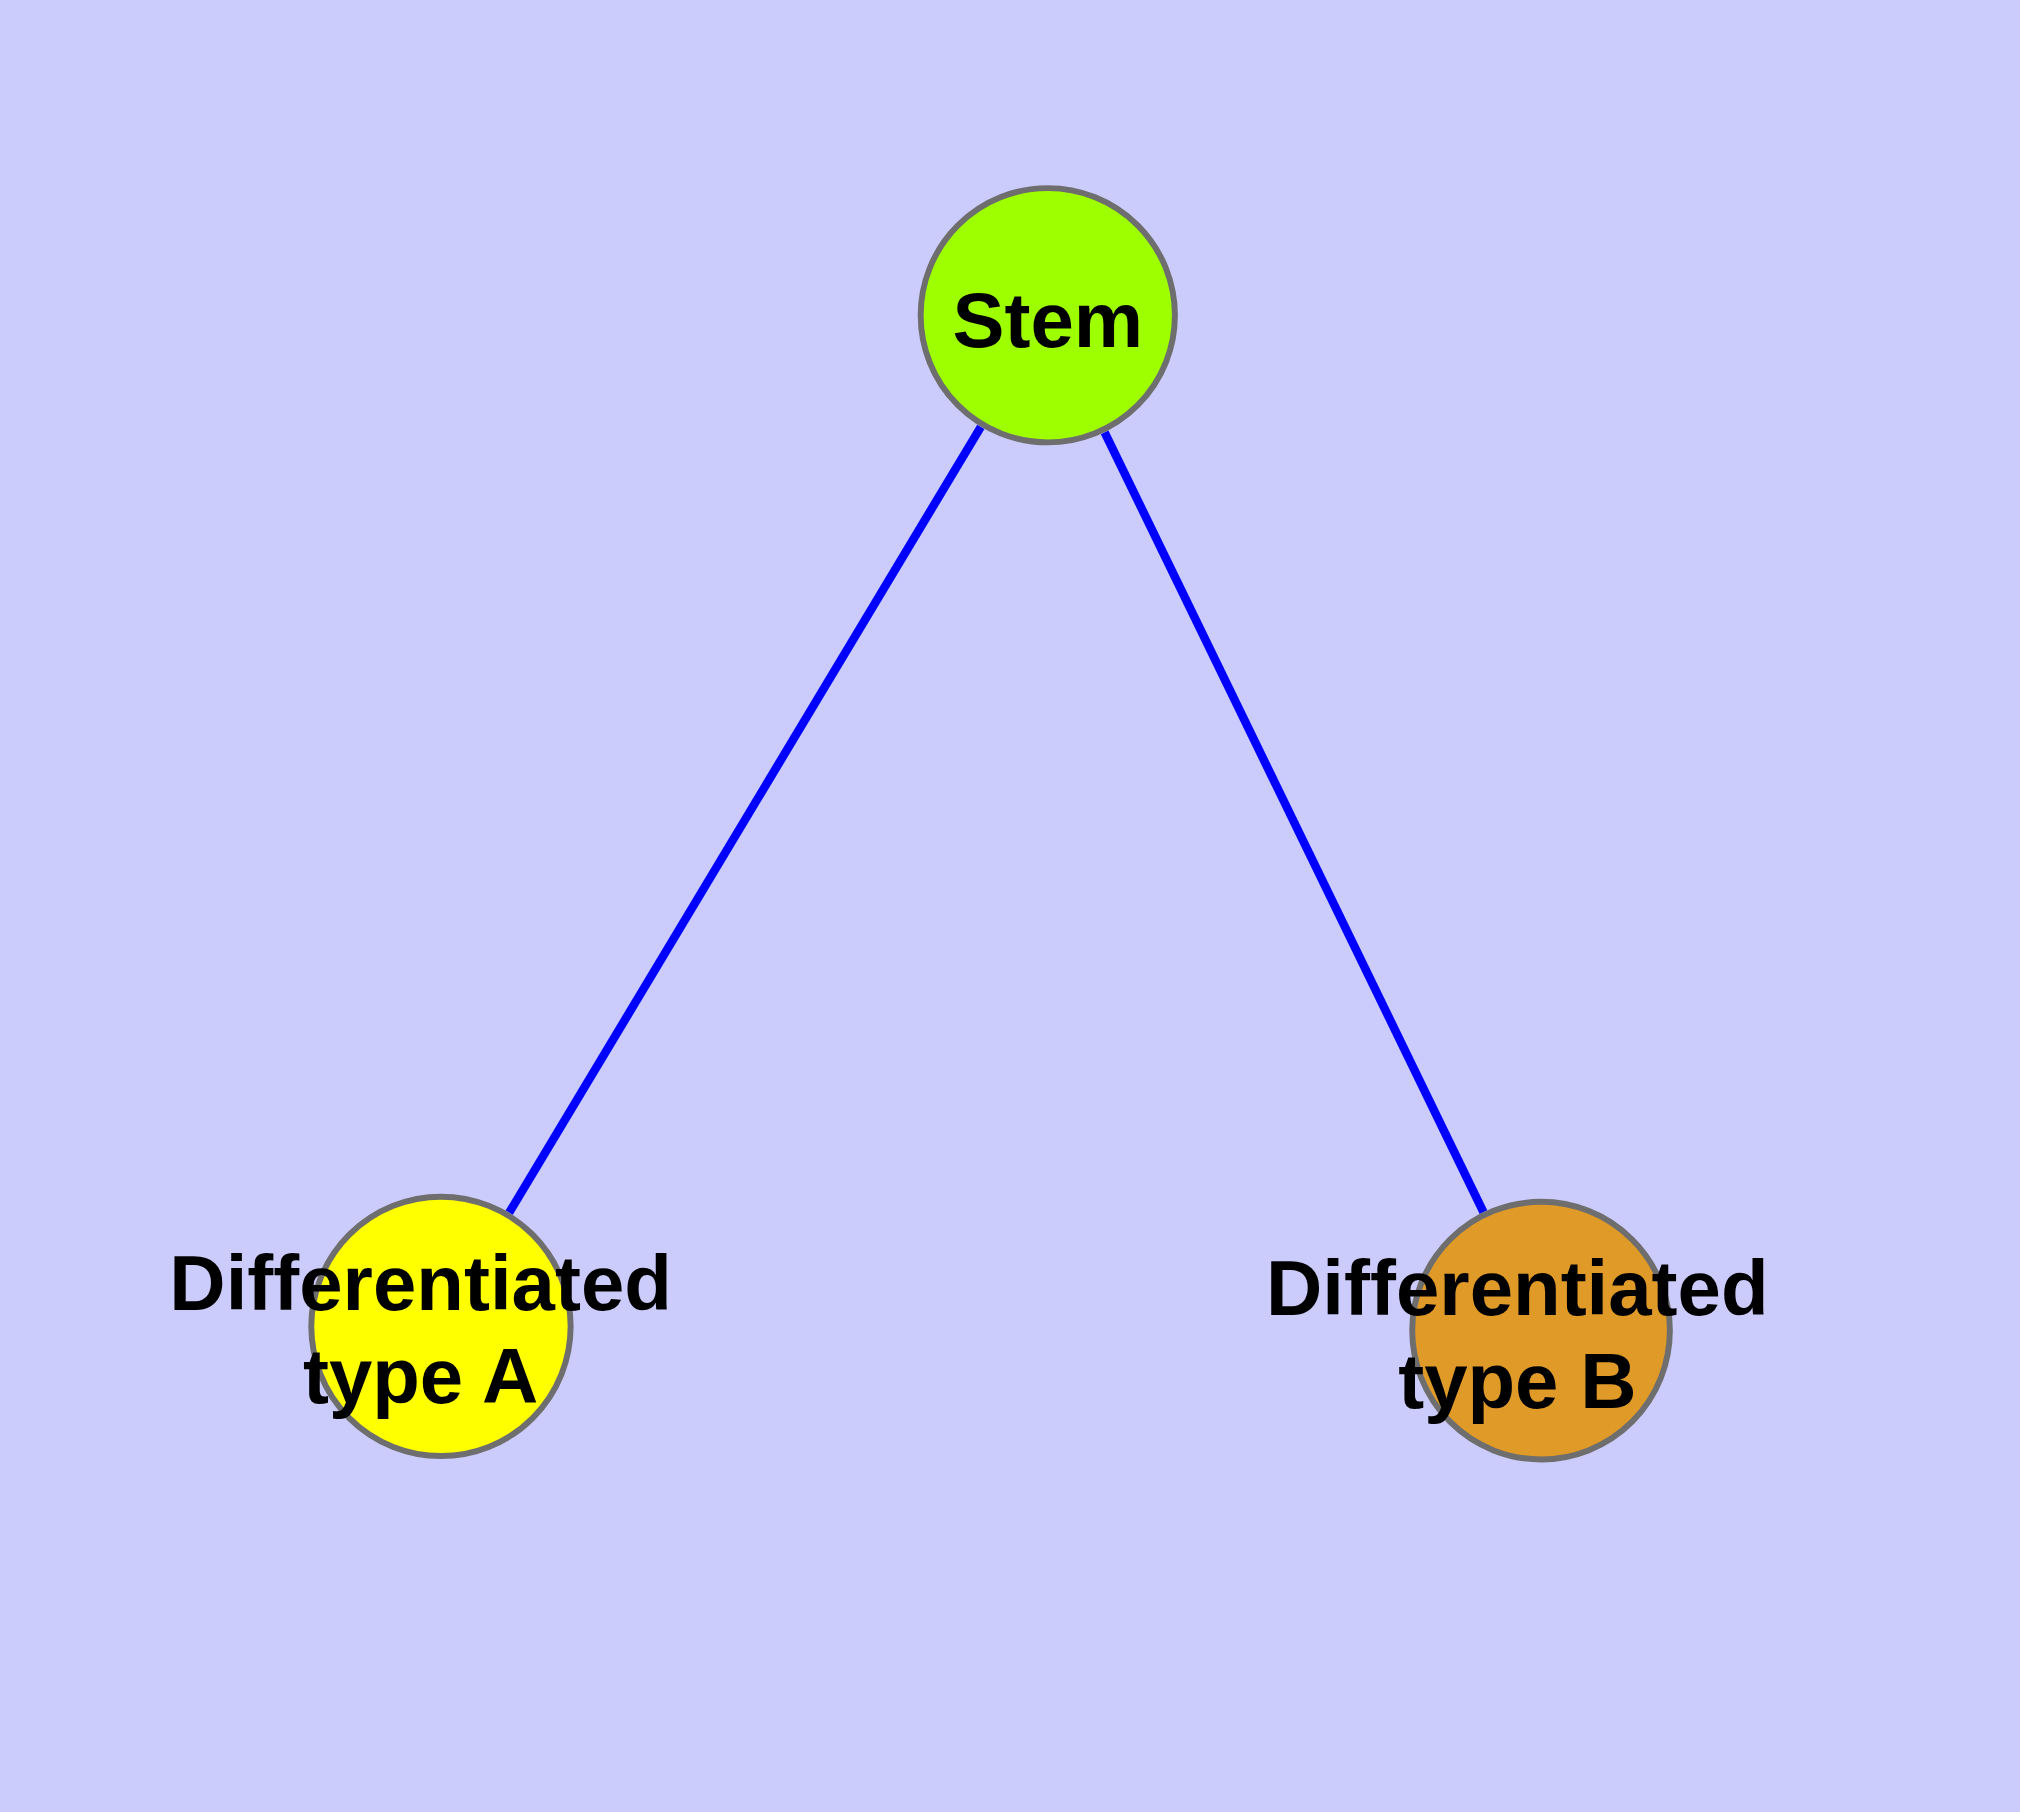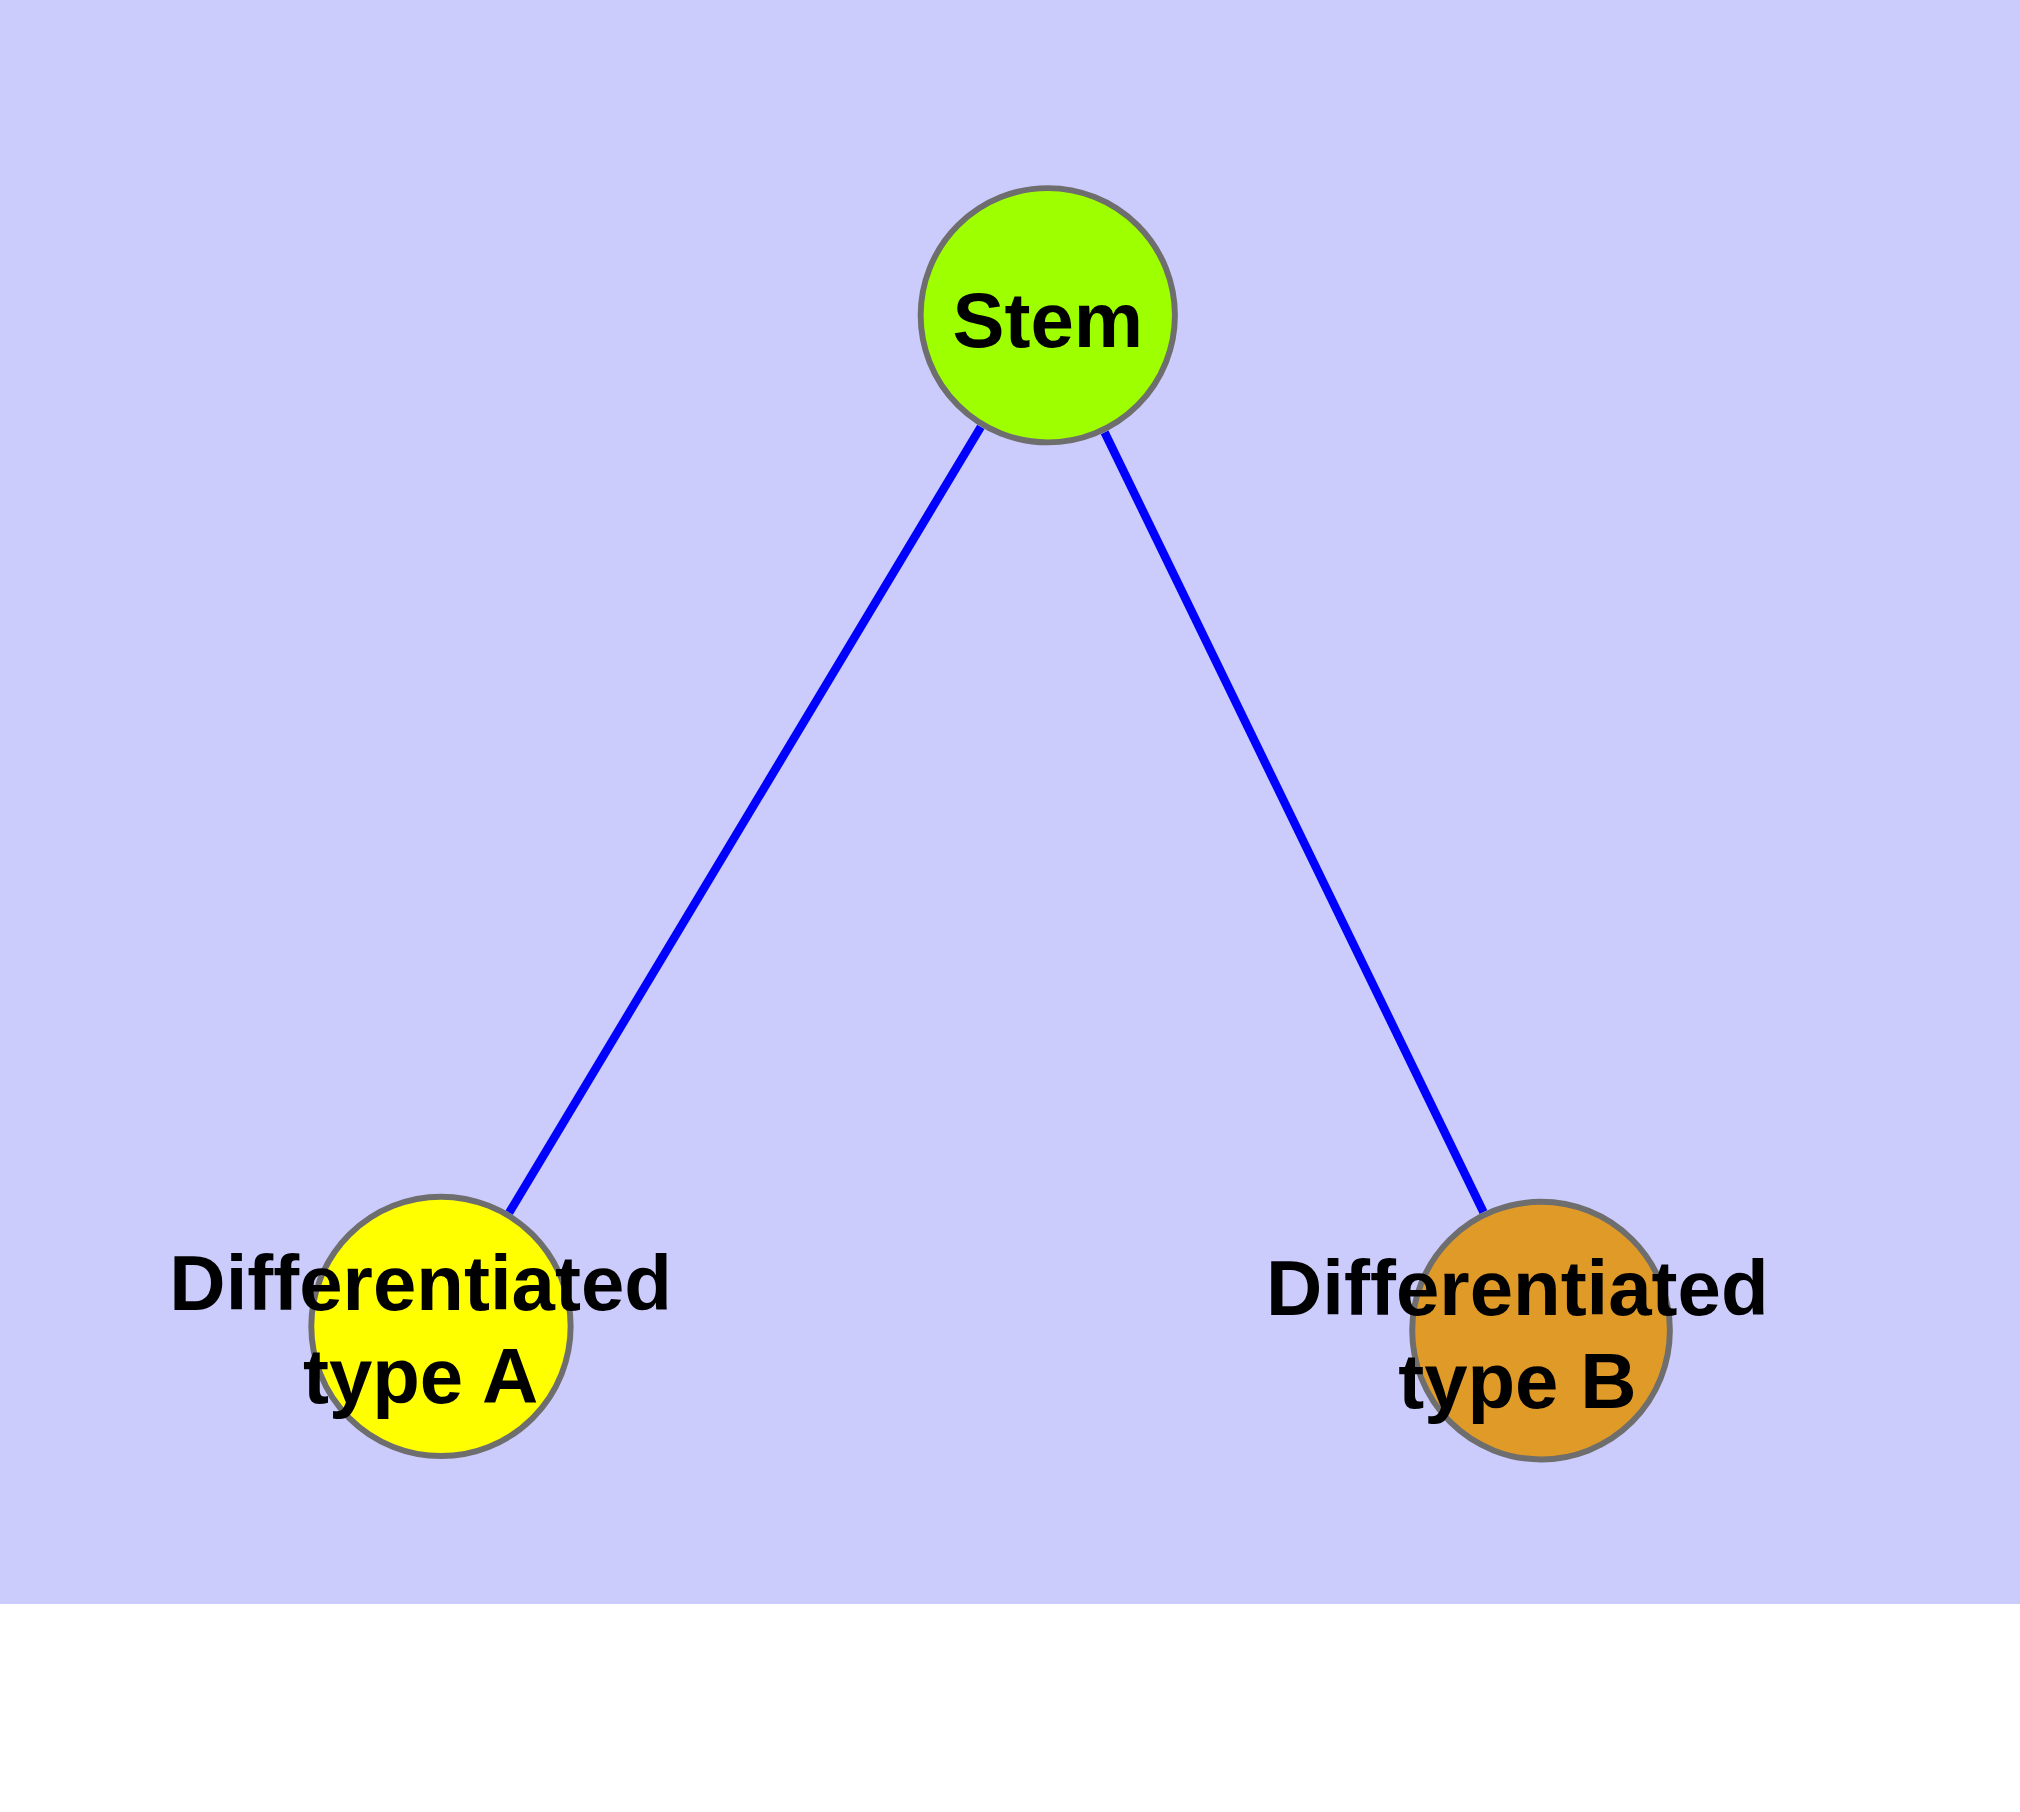--- a/index.html
+++ b/index.html
@@ -4,21 +4,21 @@
 <title>Cell Differentiation Graph</title>
 <style>
   html, body {
     margin: 0;
     padding: 0;
     background: #ffffff;
   }
   #canvas {
     position: relative;
     width: 2021px;
-    height: 1604px;
+    height: 1812px;
     overflow: hidden;
     font-family: "Liberation Sans", sans-serif;
   }
   #graph-svg {
     position: absolute;
     top: 0;
     left: 0;
     width: 2021px;
     height: 1812px;
     display: block;

